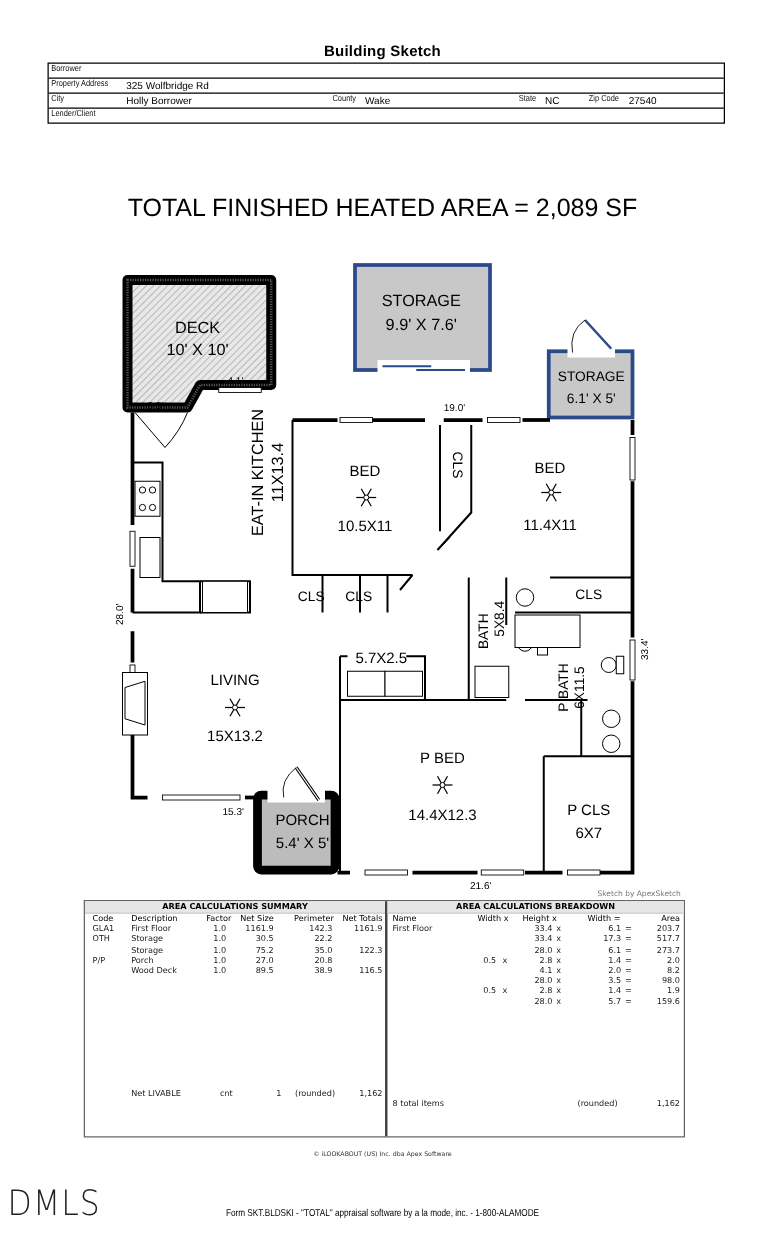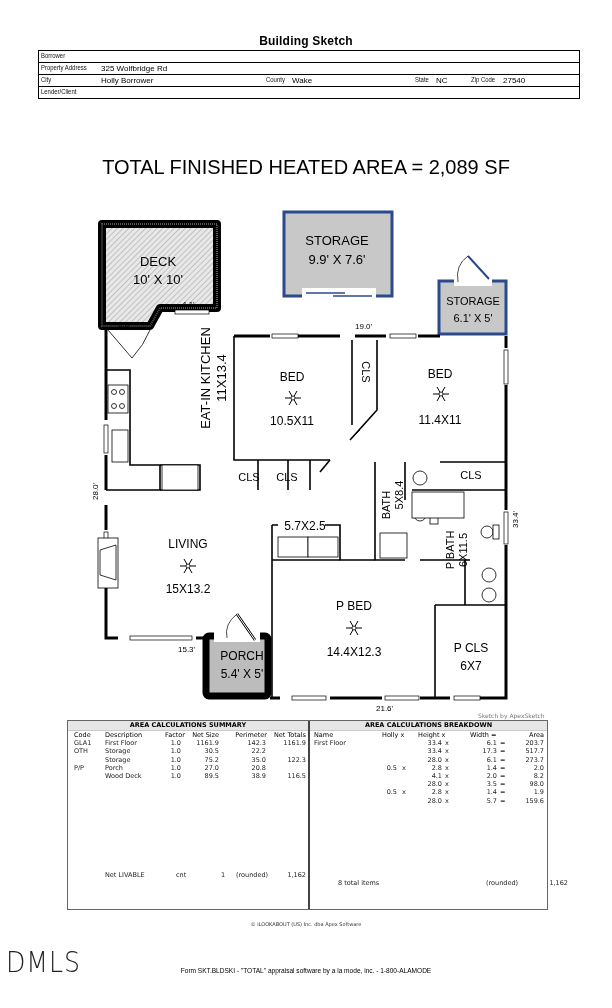--- a/index.html
+++ b/index.html
@@ -289,21 +289,21 @@
       <span class="c" style="left:153px">1</span>
       <span class="c" style="left:168px">(rounded)</span>
       <span class="c" style="right:2px">1,162</span>
     </div>
   </div>
 
   <div class="half right">
     <div class="thead">AREA CALCULATIONS BREAKDOWN</div>
     <div class="cols">
       <span class="c" style="left:4px">Name</span>
-      <span class="c" style="left:72px">Holly x</span>
+      <span class="c" style="left:72px">Width x</span>
       <span class="c" style="left:108px">Height x</span>
       <span class="c" style="left:160px">Width =</span>
       <span class="c" style="right:3px">Area</span>
     </div>
 
     <div class="r">
         <span class="c" style="left:4px">First Floor</span>
         <span class="c" style="right:150px"></span>
         <span class="c" style="right:105px">33.4</span>
         <span class="c" style="left:135px">x</span>
@@ -369,21 +369,21 @@
       </div>
     <div class="r">
         <span class="c" style="left:4px"></span>
         <span class="c" style="right:150px"></span>
         <span class="c" style="right:105px">28.0</span>
         <span class="c" style="left:135px">x</span>
         <span class="c" style="right:50px">5.7</span>
         <span class="c" style="left:190px">=</span>
         <span class="c" style="right:3px">159.6</span>
       </div>
-    <div class="r" style="position:absolute; top:158px; left:0; width:237px;margin-left:24px;">
+    <div class="r" style="position:absolute; top:158px; left:0; width:237px;">
       <span class="c" style="left:4px">8 total items</span>
       <span class="c" style="left:152px">(rounded)</span>
       <span class="c" style="right:3px">1,162</span>
     </div>
   </div>
 </div>
 
 <div class="abs copy">© iLOOKABOUT (US) Inc. dba Apex Software</div>
 <div class="abs dmls">DMLS</div>
 <div class="abs form">Form SKT.BLDSKI - "TOTAL" appraisal software by a la mode, inc. - 1-800-ALAMODE</div>

